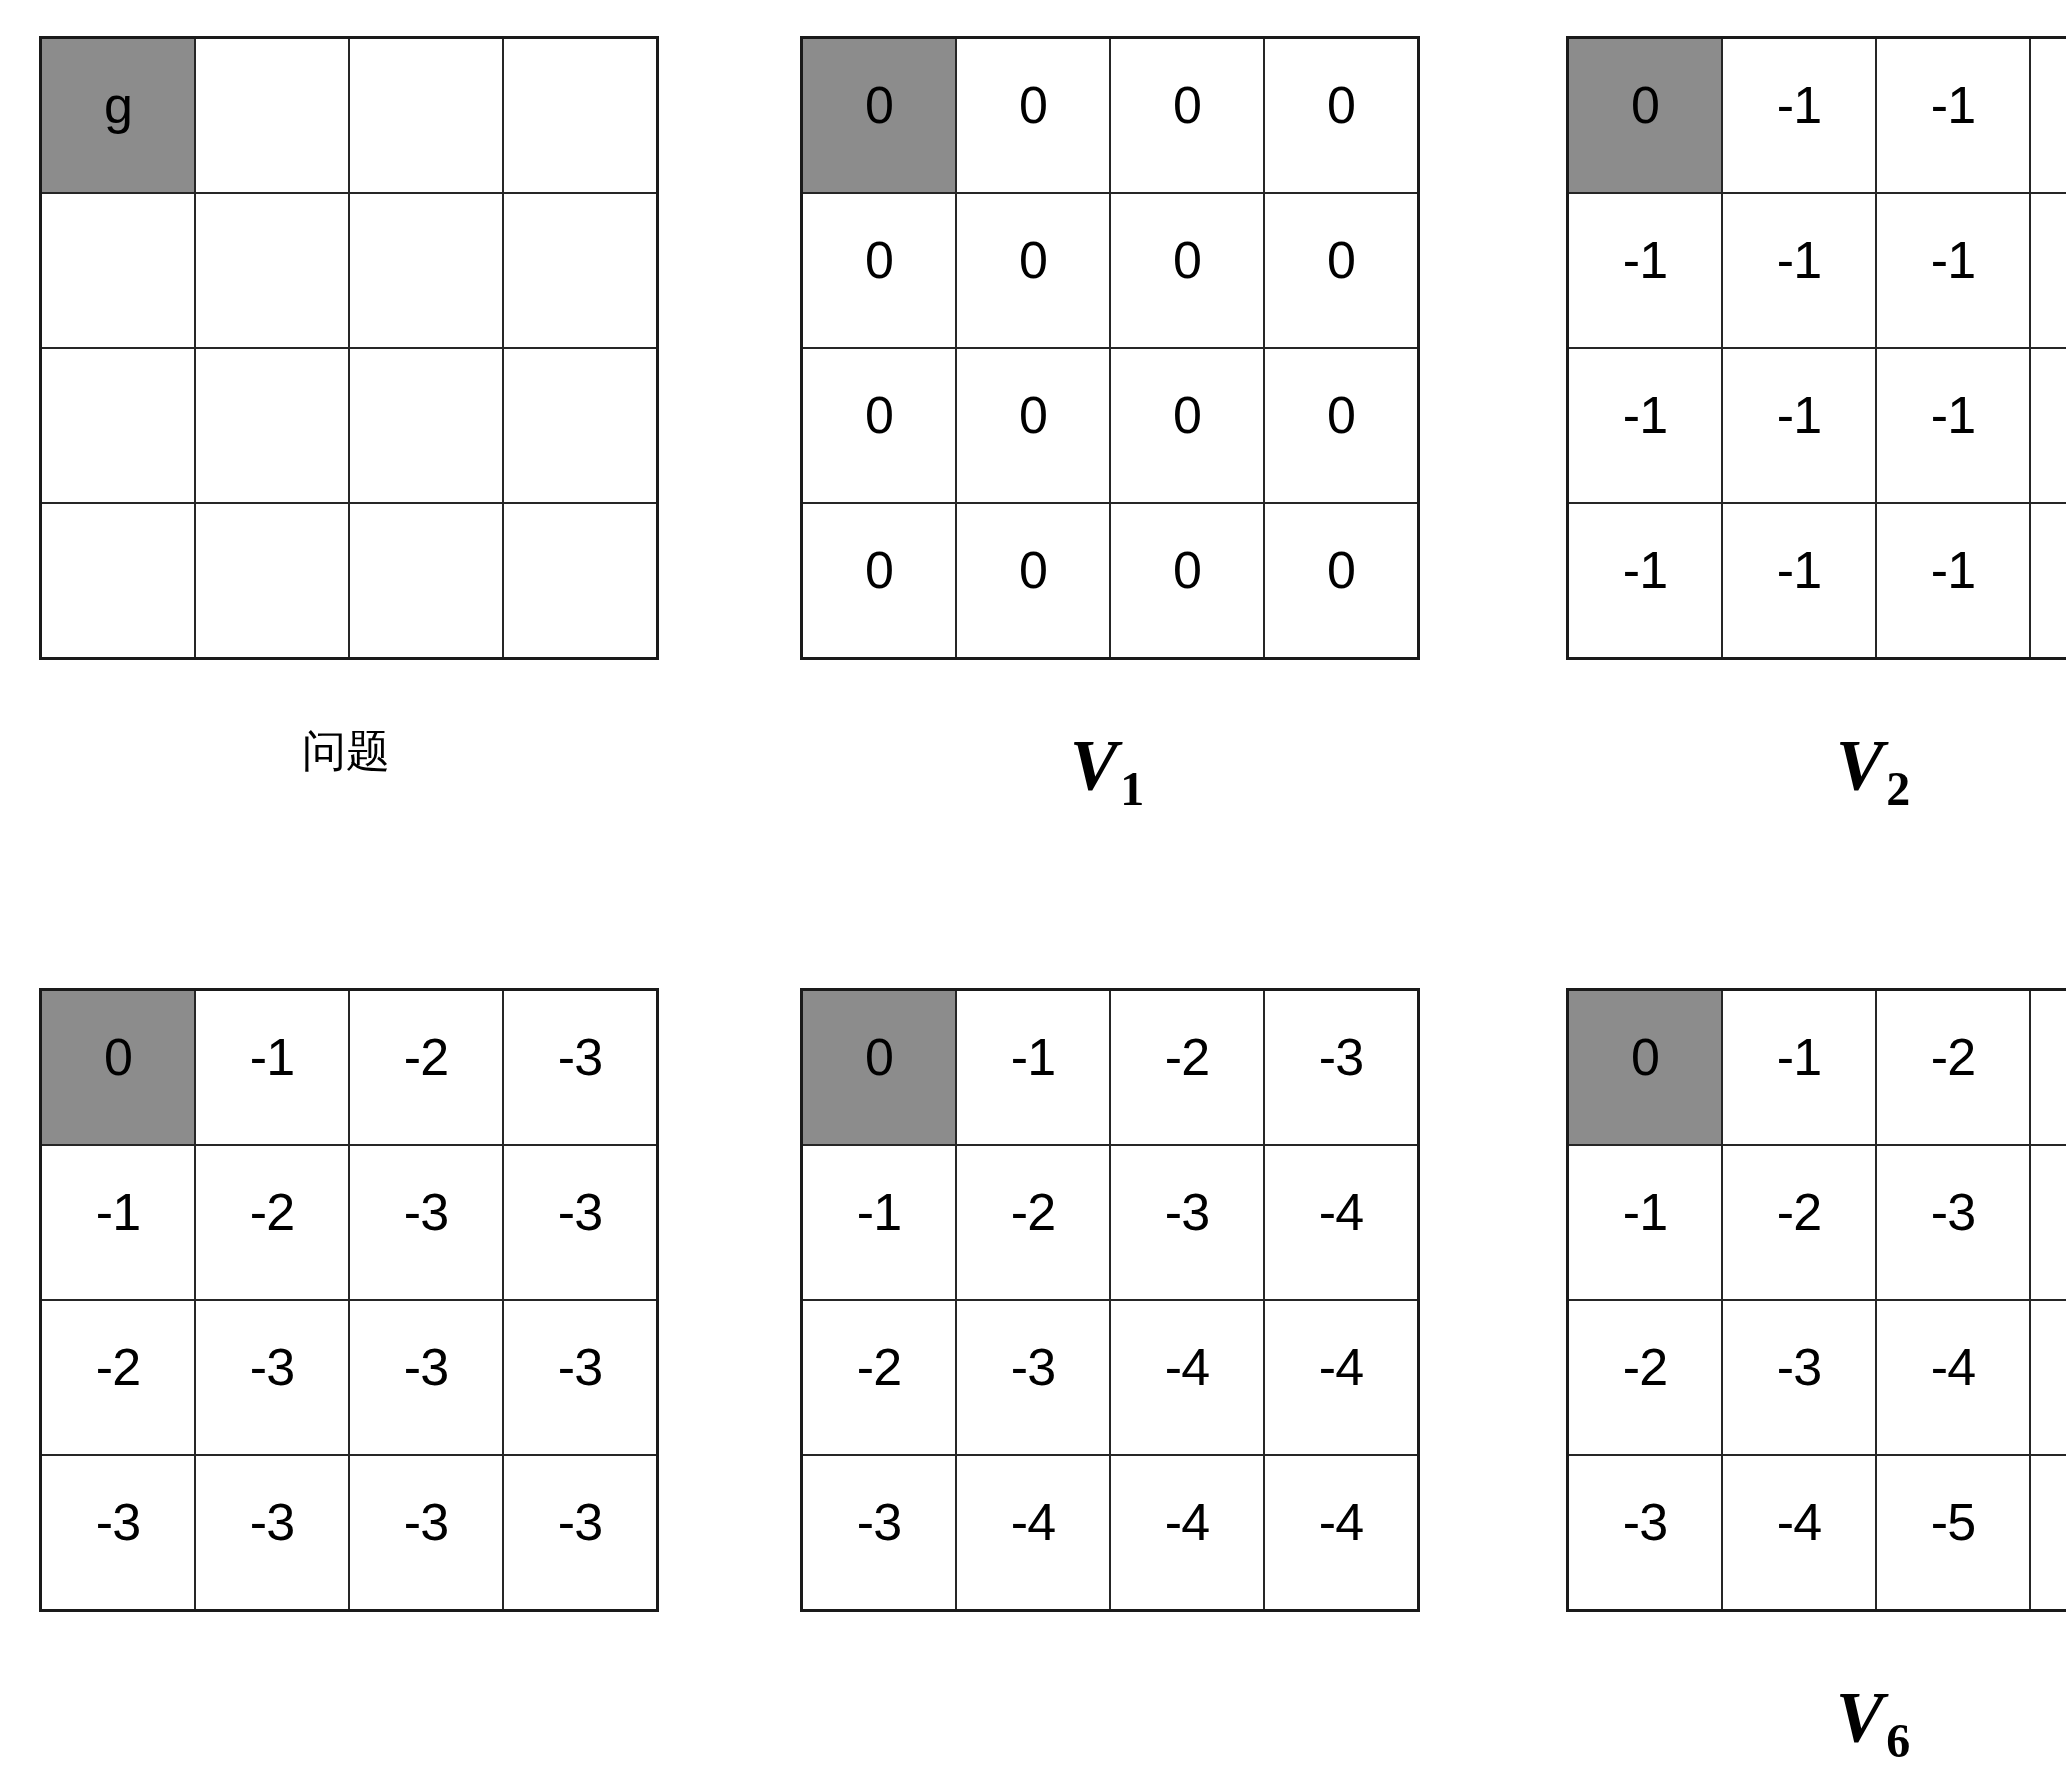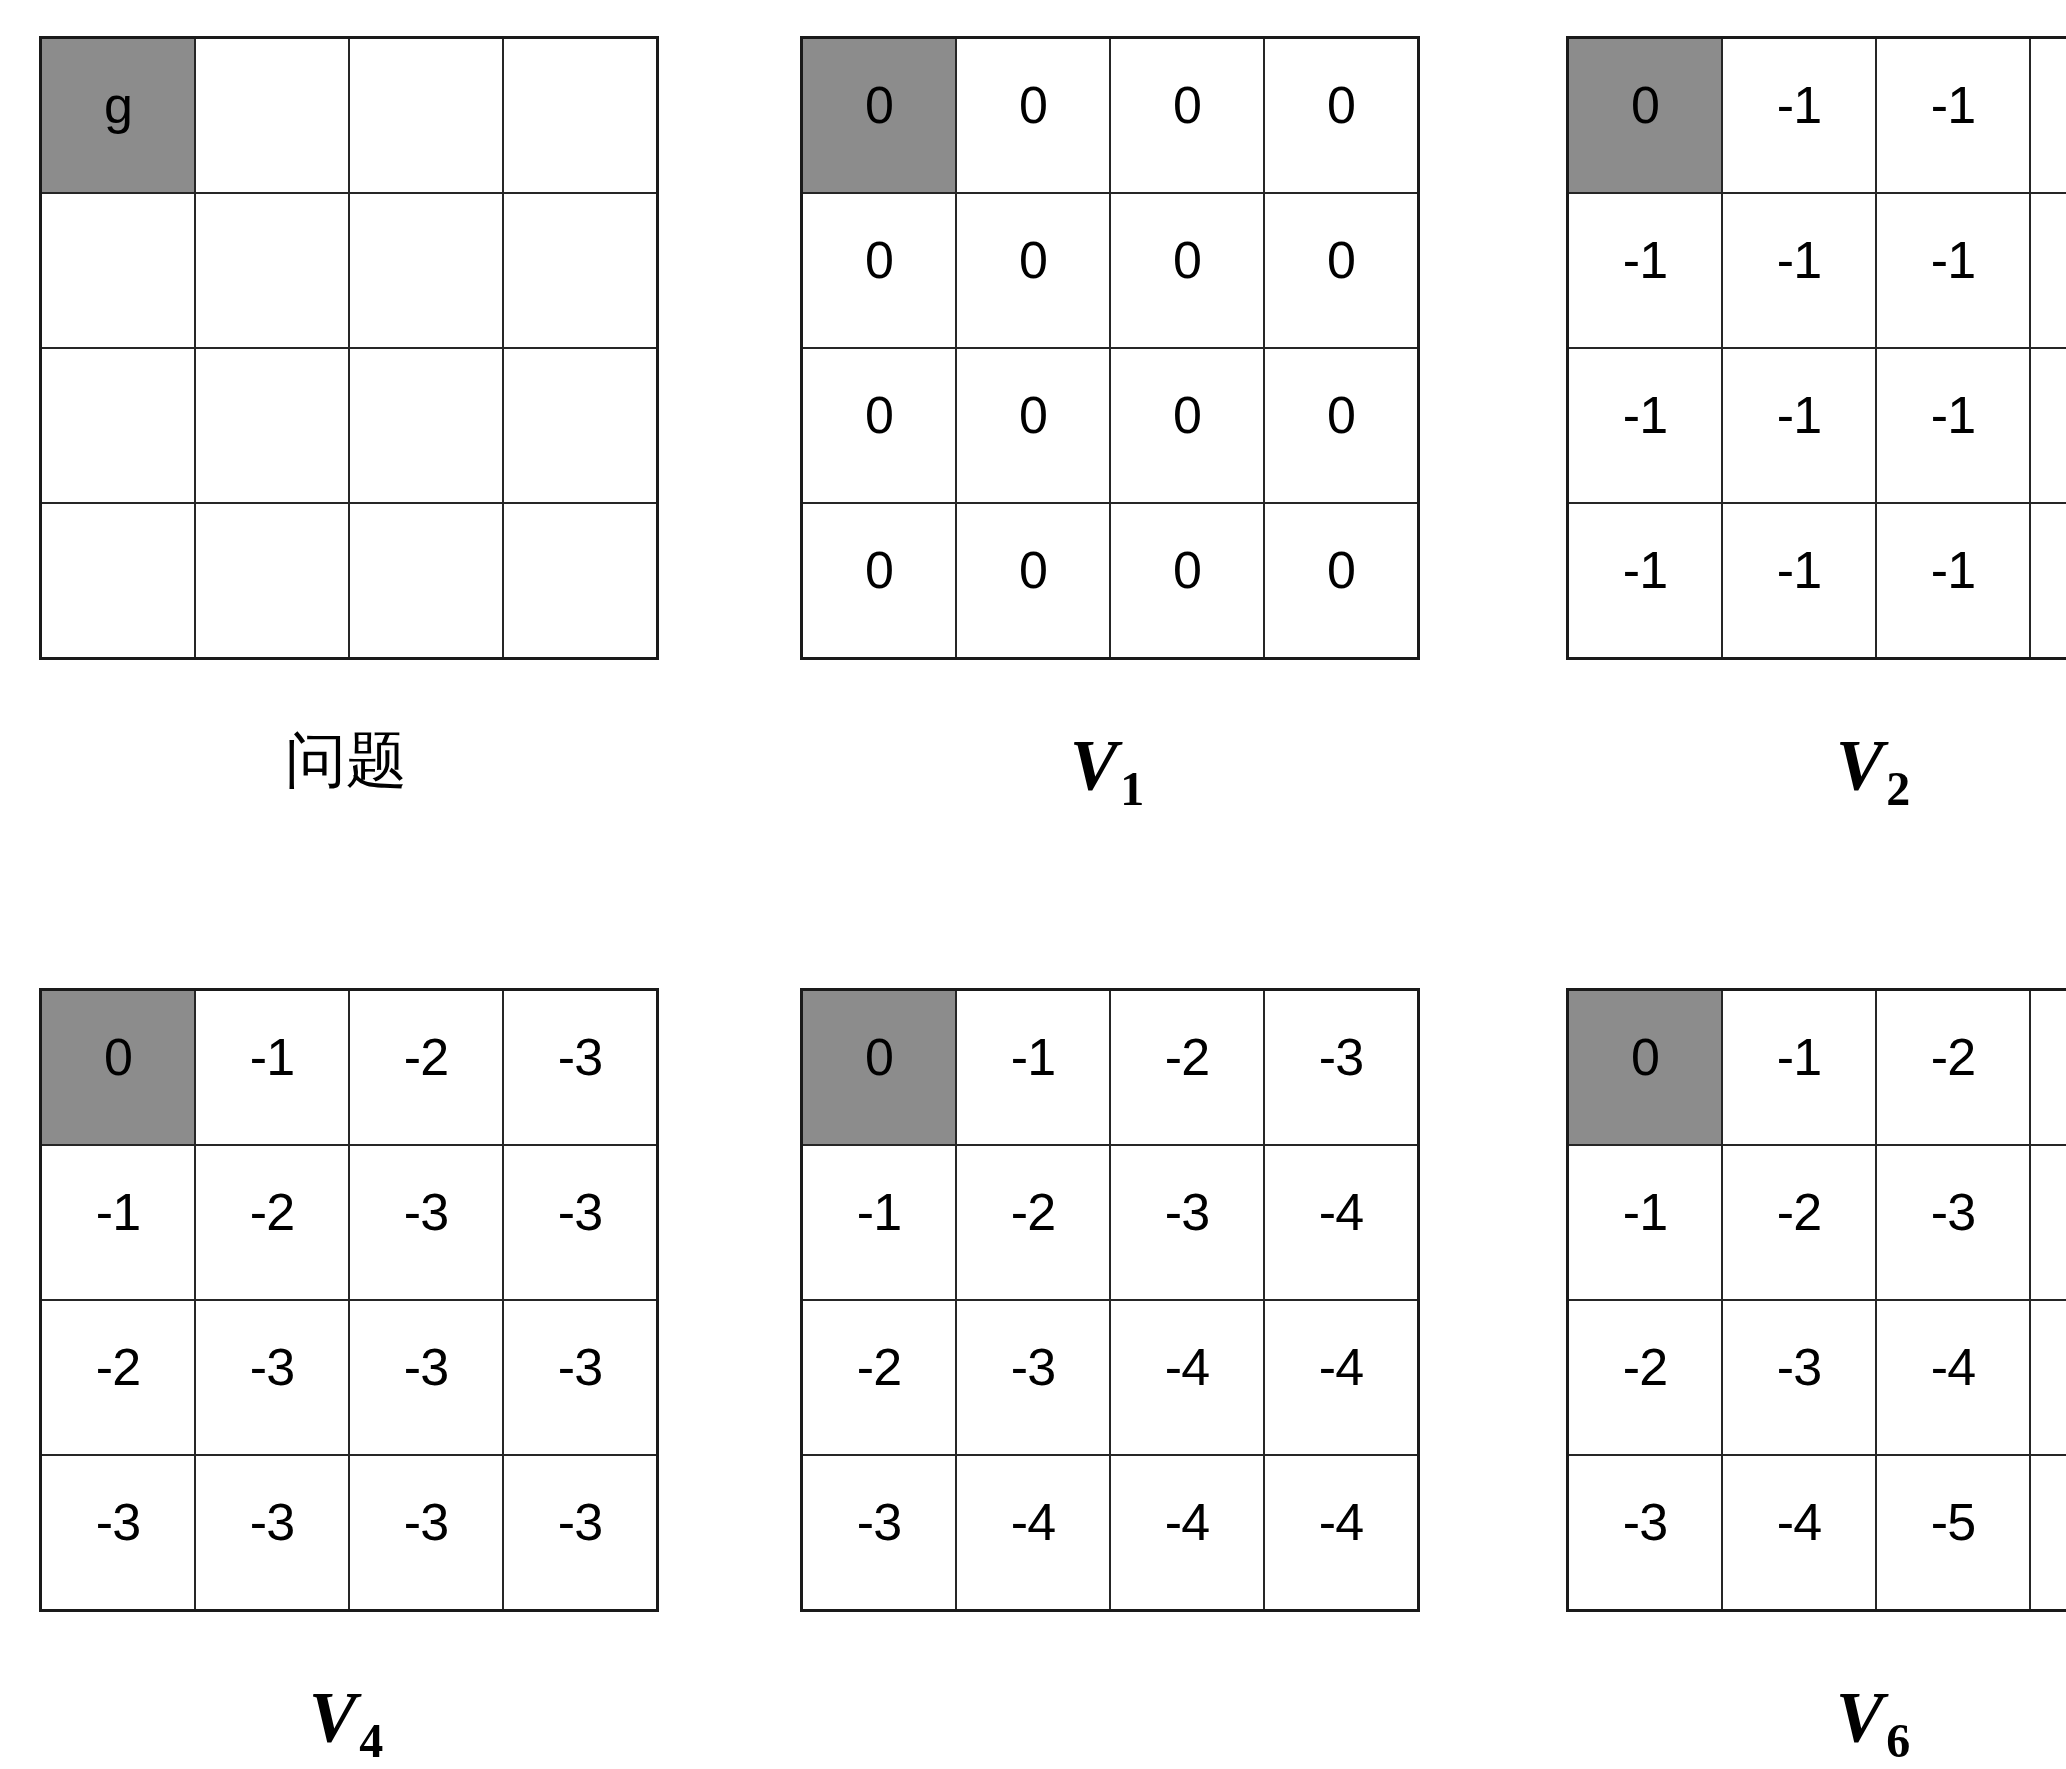--- a/index.html
+++ b/index.html
@@ -56,21 +56,21 @@
   .caption {
     position: absolute;
     left: 0;
     width: 614px;
     text-align: center;
     color: #000000;
     white-space: nowrap;
   }
   .caption-cjk {
     font-family: "DejaVu Serif", "Liberation Serif", serif;
-    font-size: 61px;
+    font-size: 44px;
     font-weight: 400;
     line-height: 1;
   }
   .caption-math {
     font-family: "Liberation Serif", "DejaVu Serif", serif;
     font-size: 72px;
     font-weight: 700;
     font-style: italic;
     line-height: 1;
   }
@@ -330,21 +330,20 @@
             </td>
             <td>
               <span class="cell-val">-3</span>
             </td>
             <td>
               <span class="cell-val">-3</span>
             </td>
           </tr>
         </tbody>
       </table>
-      <div class="caption caption-math" style="top: 693px;"><span>V</span><span class="sub">4</span></div>
     </div>
     <div class="board" style="left: 800px; top: 988px;">
       <table class="grid">
         <tbody>
           <tr>
             <td class="shaded">
               <span class="cell-val">0</span>
             </td>
             <td>
               <span class="cell-val">-1</span>

